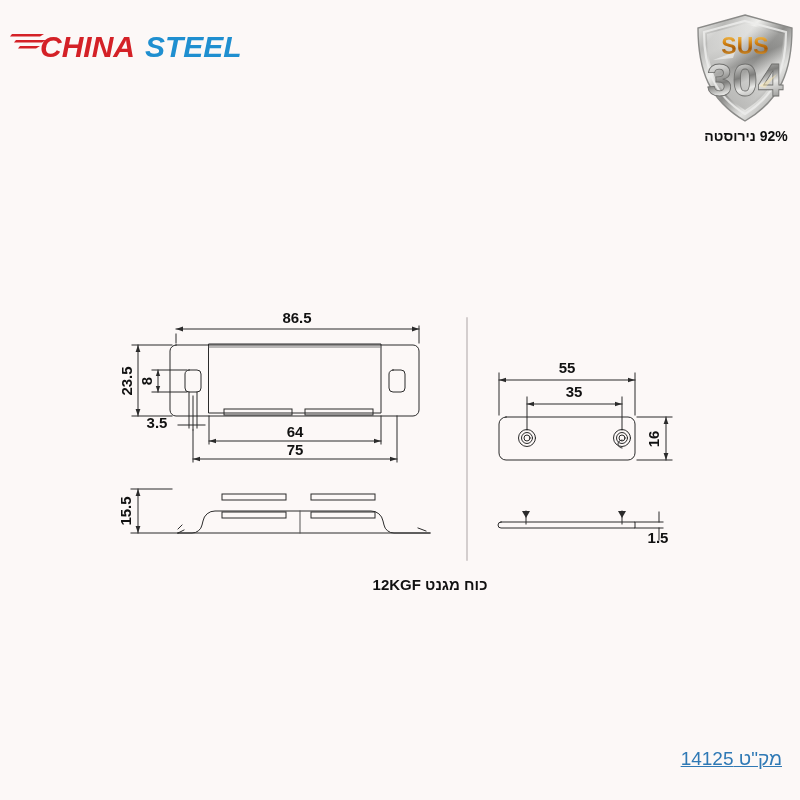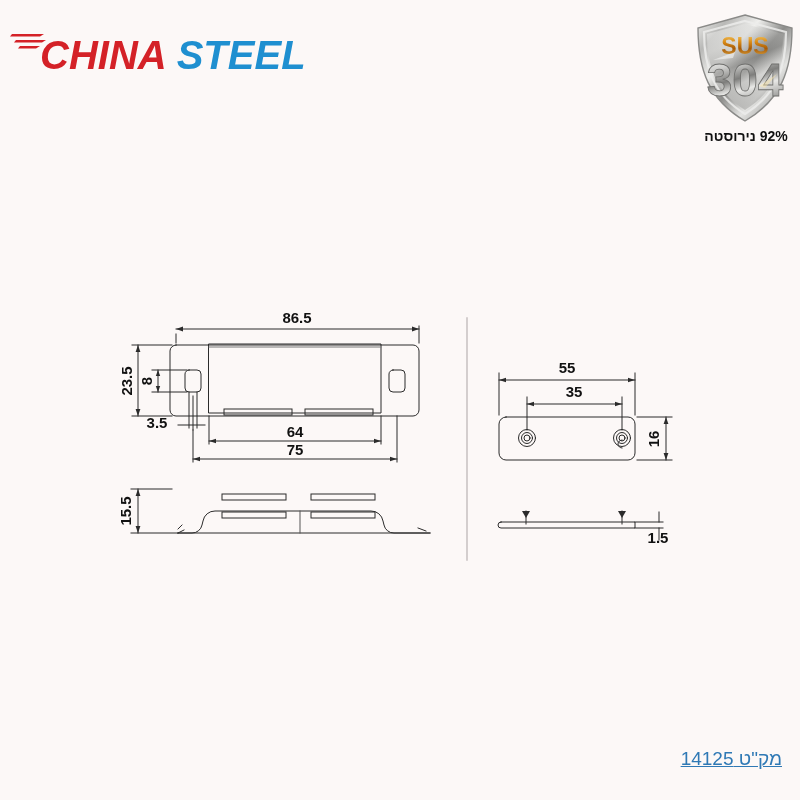--- a/index.html
+++ b/index.html
@@ -8,22 +8,22 @@
     background:#fcf8f7;
     font-family:"Liberation Sans", sans-serif;
     position:relative;
     overflow:hidden;
   }
   .page{position:absolute;inset:0;}
 
   
   #brand-logo{position:absolute;left:10px;top:18px;width:240px;height:46px;}
   .speedlines{position:absolute;left:0;top:10px;width:46px;height:26px;}
-  .brand-text{position:absolute;left:30px;top:14px;height:46px;
-      font-size:40px;font-weight:bold;font-style:italic;letter-spacing:0px;
+  .brand-text{position:absolute;left:30px;top:6px;height:46px;
+      font-size:30px;font-weight:bold;font-style:italic;letter-spacing:0px;
       white-space:nowrap;line-height:46px;}
   .brand-china{color:#d42127;}
   .brand-steel{color:#1f8fd0;margin-left:10px;}
 
   
   #sus-badge{position:absolute;left:681px;top:12px;width:130px;height:140px;}
   #shield-wrap{position:absolute;left:8px;top:0;width:112px;height:112px;}
   #badge-caption{position:absolute;left:0;top:116px;width:130px;text-align:center;
       font-size:14px;font-weight:bold;color:#111;direction:rtl;}
 
@@ -208,16 +208,17 @@
 
       <line x1="635" y1="522" x2="663" y2="522"></line>
       <line x1="635" y1="528" x2="663" y2="528"></line>
       <line x1="659" y1="512" x2="659" y2="522"></line>
       <line x1="659" y1="528" x2="659" y2="540"></line>
       <text x="658" y="543" text-anchor="middle" fill="#111" stroke="none">1.5</text>
 
     </g>
   </svg>
 
+  <div id="magnet-caption">כוח מגנט   12KGF</div>
 
   <a id="sku-link" href="#">מק"ט 14125</a>
 
 </div>
 
 </body></html>

